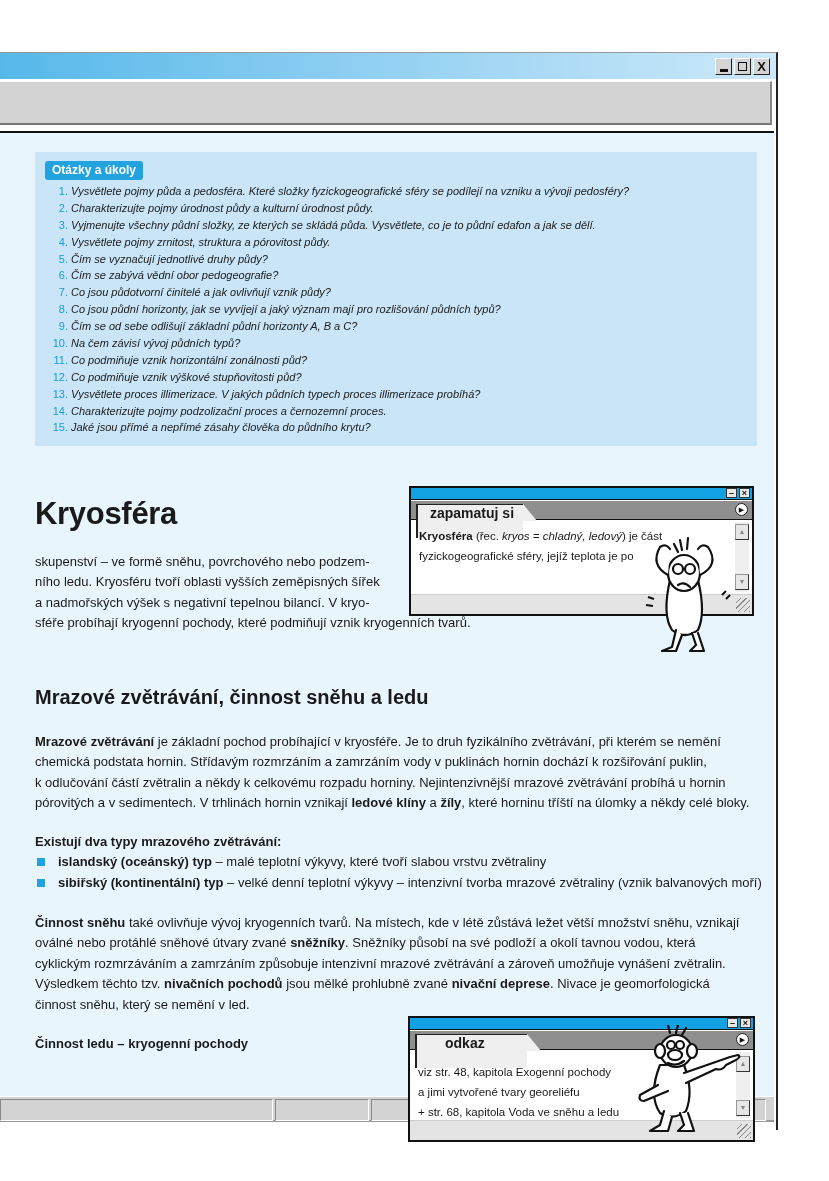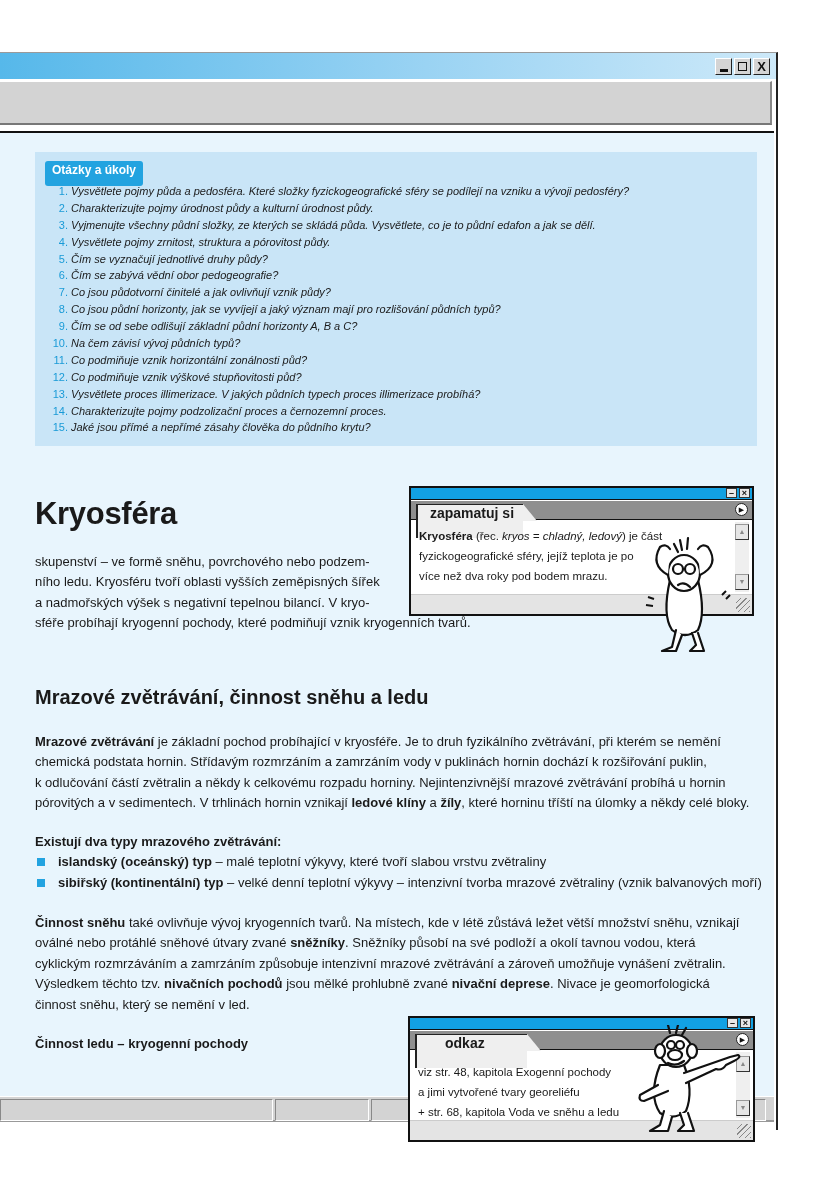--- a/index.html
+++ b/index.html
@@ -17,21 +17,21 @@
   .wbtn .max { width: 9px; height: 9px; border: 1.5px solid #111; }
   .toolbar { position: absolute; left: 0; top: 28px; width: 772px; height: 44px; background: #d3d3d3;
     border-bottom: 2px solid #777; border-right: 2px solid #888; border-top: 1px solid #fff; }
   .content { position: absolute; left: 0; top: 78px; width: 774px; height: 965px; background: #e8f5fd; border-top: 2px solid #111; }
   .statusbar { position: absolute; left: 0; top: 1043px; width: 774px; height: 26px; background: #d3d3d3; border-top: 1px solid #fff; border-bottom: 2px solid #999; display: flex; }
   .sbcell { height: 22px; margin-top: 2px; border: 1px solid #888; border-top-color: #888; border-left-color: #888; border-right-color: #fff; border-bottom-color: #fff; }
 
   
   .qbox { position: absolute; left: 35px; top: 152px; width: 722px; height: 294px; background: #c9e5f7; }
   .qbadge { position: absolute; left: 10px; top: 9px; background: #22a3e0; color: #fff; font-weight: bold; font-size: 12px;
-    padding: 2px 7px 9px; border-radius: 3px; }
+    padding: 2px 7px 3px; border-radius: 3px; }
   .qlist { position: absolute; left: 8px; top: 31px; list-style: none; }
   .qlist li { font-size: 11px; font-style: italic; height: 16.9px; line-height: 16.9px; white-space: nowrap; }
   .qlist .num { display: inline-block; width: 25px; text-align: right; color: #1a9bd7; font-style: normal; margin-right: 3px; }
 
   
   .h1 { position: absolute; left: 35px; top: 496px; font-size: 31px; font-weight: bold; letter-spacing: -0.3px; }
   .p { position: absolute; font-size: 13px; line-height: 20.4px; white-space: nowrap; }
   .h2 { position: absolute; left: 35px; top: 686px; font-size: 20px; font-weight: bold; }
   b { font-weight: bold; }
   .bul { position: absolute; left: 37px; width: 8px; height: 8px; background: #22a3e0; }
@@ -120,21 +120,20 @@
         <div class="pbtn">×</div>
       </div>
   </div>
   <div class="ptabbar">
     <div class="ptab" style="width:107px">zapamatuj si</div>
     <div class="parrow">▶</div>
   </div>
   <div class="pbody">
     <div><b>Kryosféra</b><span> (řec. </span><i>kryos = chladný, ledový</i><span>) je část</span></div>
     <div>fyzickogeografické sféry, jejíž teplota je po</div>
-    <div>více než dva roky pod bodem mrazu.</div>
   </div>
   <div class="pscroll">
     <div class="sbtn" style="top:2px">▲</div>
     <div class="sbtn" style="bottom:2px">▼</div>
   </div>
   <div class="pfoot">
       <div class="grip"></div>
     </div>
 </div>
 

